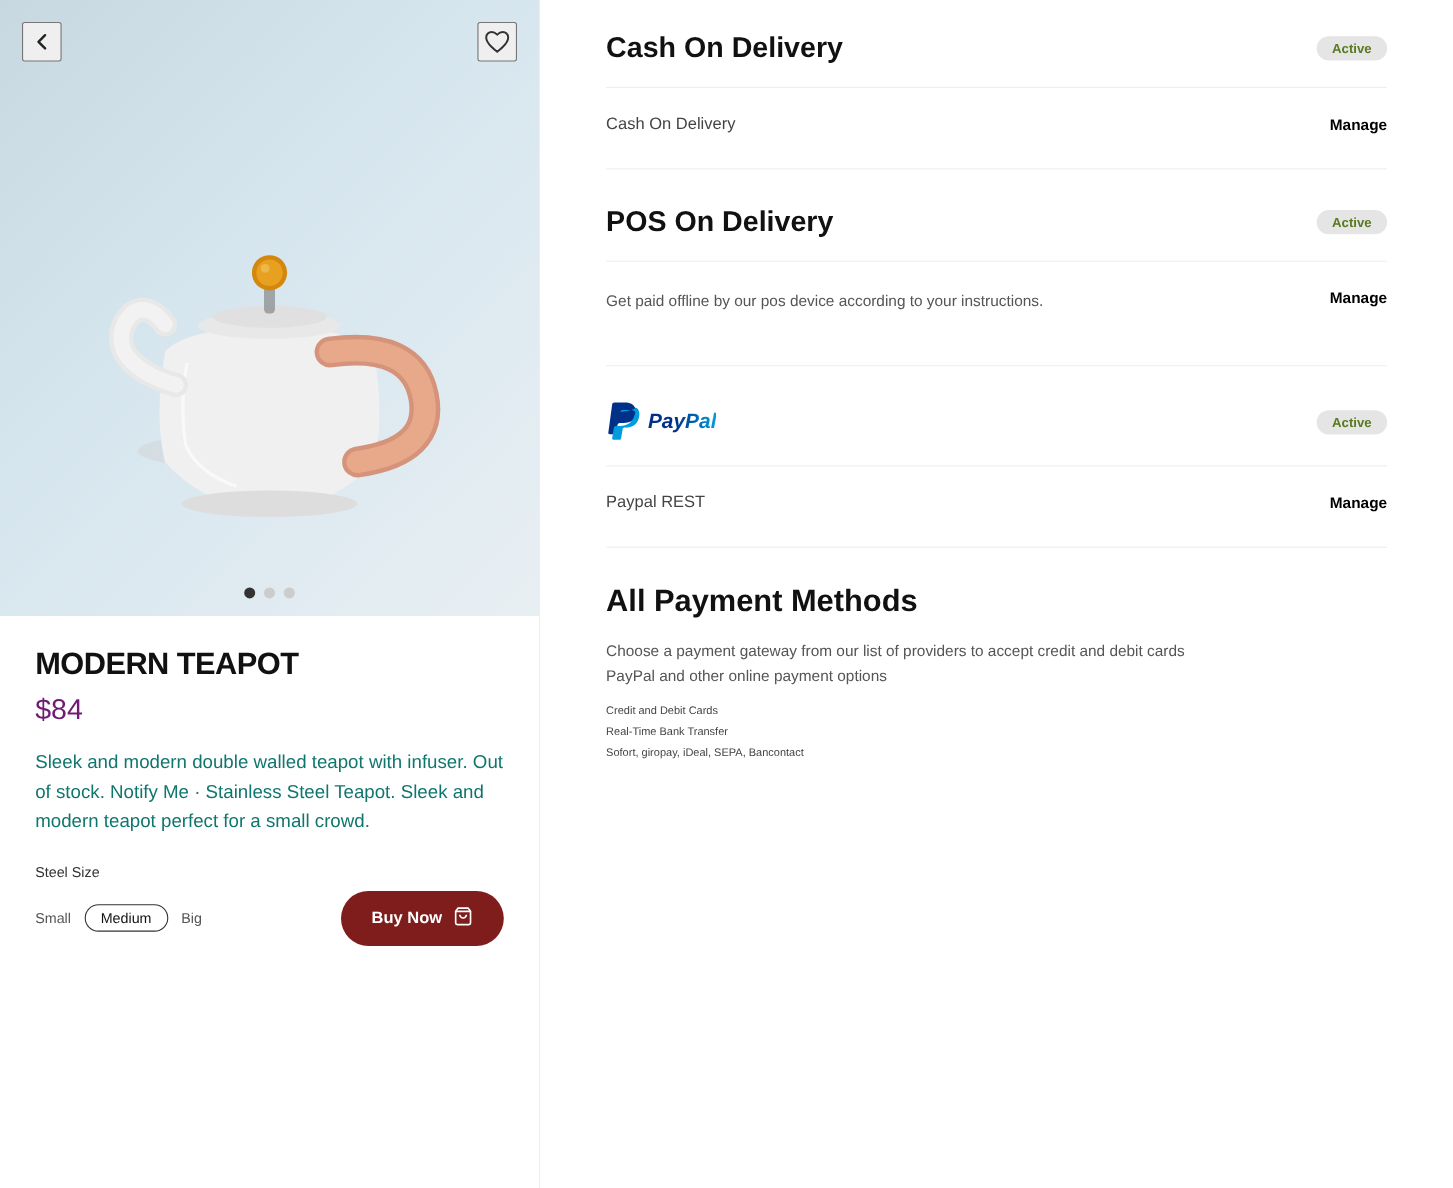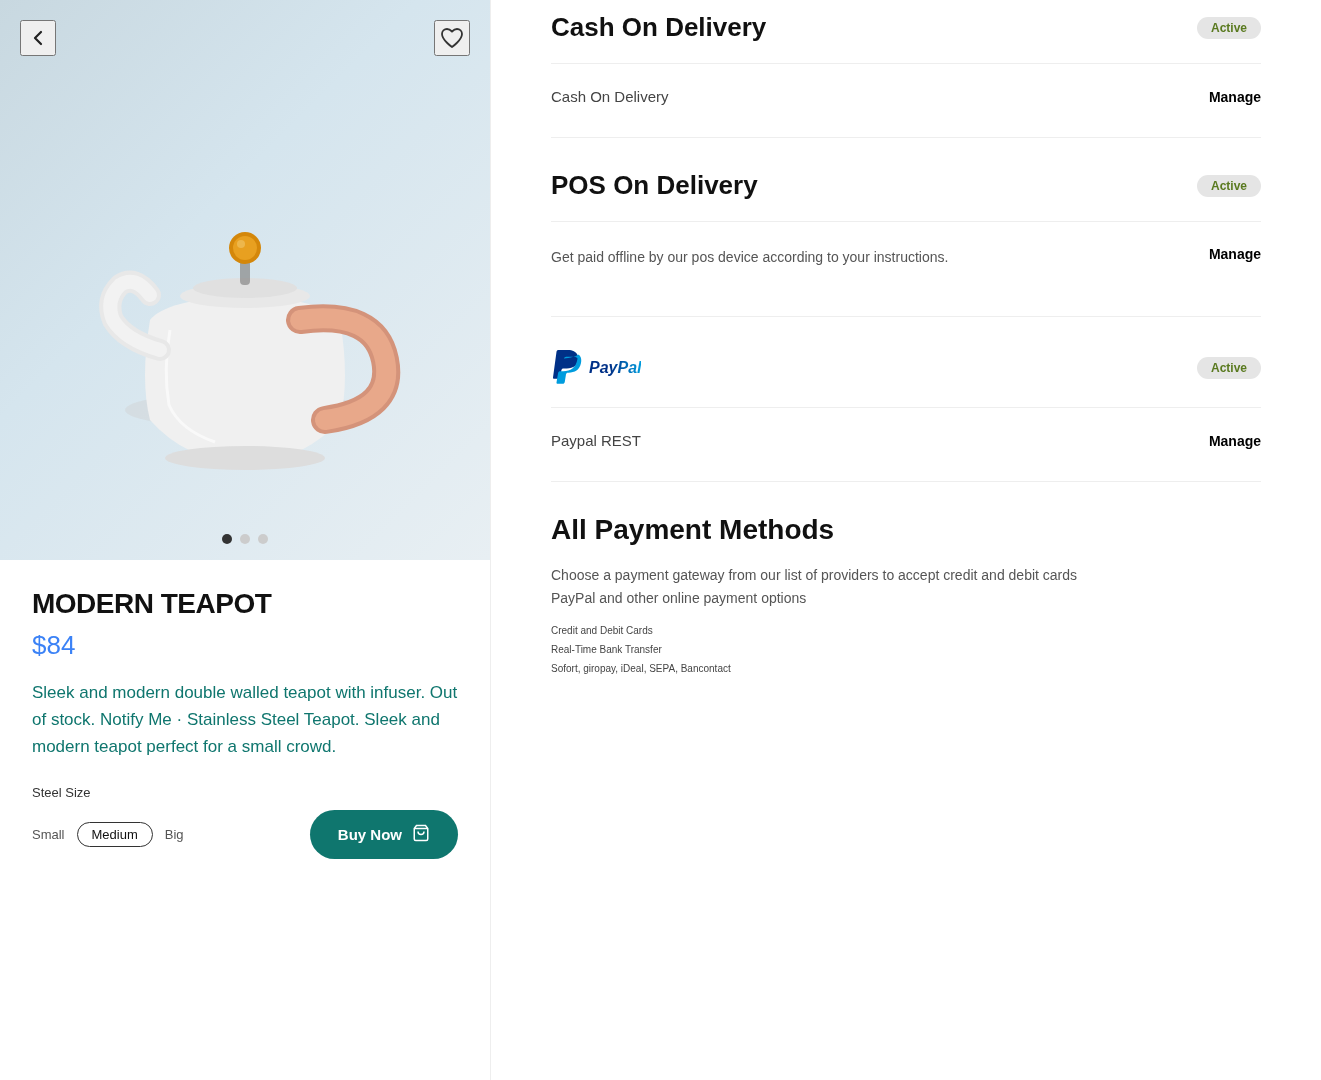--- a/index.html
+++ b/index.html
@@ -95,21 +95,21 @@
       font-weight: 800;
       letter-spacing: -0.5px;
       color: #111;
       margin-bottom: 10px;
       text-transform: uppercase;
     }
 
     .product-price {
       font-size: 26px;
       font-weight: 500;
-      color: #3b82f6;
+      color: #701a75;
       margin-bottom: 18px;
     }
 
     .product-description {
       font-size: 17px;
       color: #0f766e;
       line-height: 1.6;
       margin-bottom: 24px;
     }
 
@@ -138,21 +138,21 @@
 
     .size-option.selected {
       border: 1.5px solid #333;
       border-radius: 20px;
       padding: 4px 14px;
       color: #111;
       font-weight: 500;
     }
 
     .buy-now-btn {
-      background: #0f766e;
+      background: #7f1d1d;
       color: #fff;
       border: none;
       border-radius: 30px;
       padding: 14px 28px;
       font-size: 15px;
       font-weight: 600;
       cursor: pointer;
       display: flex;
       align-items: center;
       gap: 10px;
@@ -161,21 +161,21 @@
 
     .buy-row {
       display: flex;
       align-items: center;
       justify-content: space-between;
     }
 
     
     .right-panel {
       flex: 1;
-      padding: 12px 60px 30px 60px;
+      padding: 28px 60px 30px 60px;
       border-left: 1px solid #eee;
       overflow-y: auto;
     }
 
     .payment-section {
       border-bottom: 1px solid #eee;
       padding-bottom: 32px;
       margin-bottom: 32px;
     }
 
@@ -370,21 +370,21 @@
   </div>
 
   <div class="payment-section">
     <div class="payment-header">
 
       <div class="paypal-logo">
         <svg width="32" height="38" viewBox="0 0 32 38" xmlns="http://www.w3.org/2000/svg">
           <path d="M26.5 6C25 2.5 21.5 1 17 1H7.5C6.5 1 5.7 1.7 5.5 2.7L2 28.5C1.9 29.2 2.4 29.8 3.1 29.8H9L10.5 20.5L10.4 21.2C10.6 20.2 11.4 19.5 12.4 19.5H15.8C22.3 19.5 27.3 16.7 28.8 9.1C28.85 8.7 28.9 8.4 28.9 8C28.8 7.3 28.7 6.6 26.5 6Z" fill="#003087"></path>
           <path d="M13 9.5C13.3 8.5 14.1 7.8 15.1 7.8H22C22.8 7.8 23.5 7.9 24.1 8C24.3 8 24.5 8.1 24.7 8.1C24.9 8.2 25.1 8.3 25.3 8.4C25.4 8.5 25.5 8.5 25.6 8.6C26.1 8.9 26.4 9.3 26.5 9.8C24.9 19.2 19.4 22.2 12.4 22.2H9.1C8.1 22.2 7.3 22.9 7.1 23.9L5.5 33.5C5.4 34.2 5.9 34.8 6.6 34.8H11.9C12.8 34.8 13.5 34.2 13.7 33.3L13.8 32.8L14.9 25.9L15 25.3C15.2 24.4 15.9 23.7 16.8 23.7H17.6C23.7 23.7 28.5 21.2 30 14.1C30.6 11.1 30.3 8.6 28.8 6.8C28.3 6.2 27.7 5.8 27 5.4C26.3 7.8 13 9.5 13 9.5Z" fill="#009cde"></path>
         </svg>
-        <span style="font-size:16px; font-weight:800; font-style:italic; background: linear-gradient(to right, #003087 40%, #009cde 100%); -webkit-background-clip:text; -webkit-text-fill-color:transparent; background-clip:text;">PayPal</span>
+        <span style="font-size:19px; font-weight:800; font-style:italic; background: linear-gradient(to right, #003087 40%, #009cde 100%); -webkit-background-clip:text; -webkit-text-fill-color:transparent; background-clip:text;">PayPal</span>
       </div>
       <span class="active-badge">Active</span>
     </div>
     <hr class="divider">
     <div class="payment-row">
       <span class="payment-sub-label">Paypal REST</span>
       <span class="manage-link">Manage</span>
     </div>
   </div>
 

